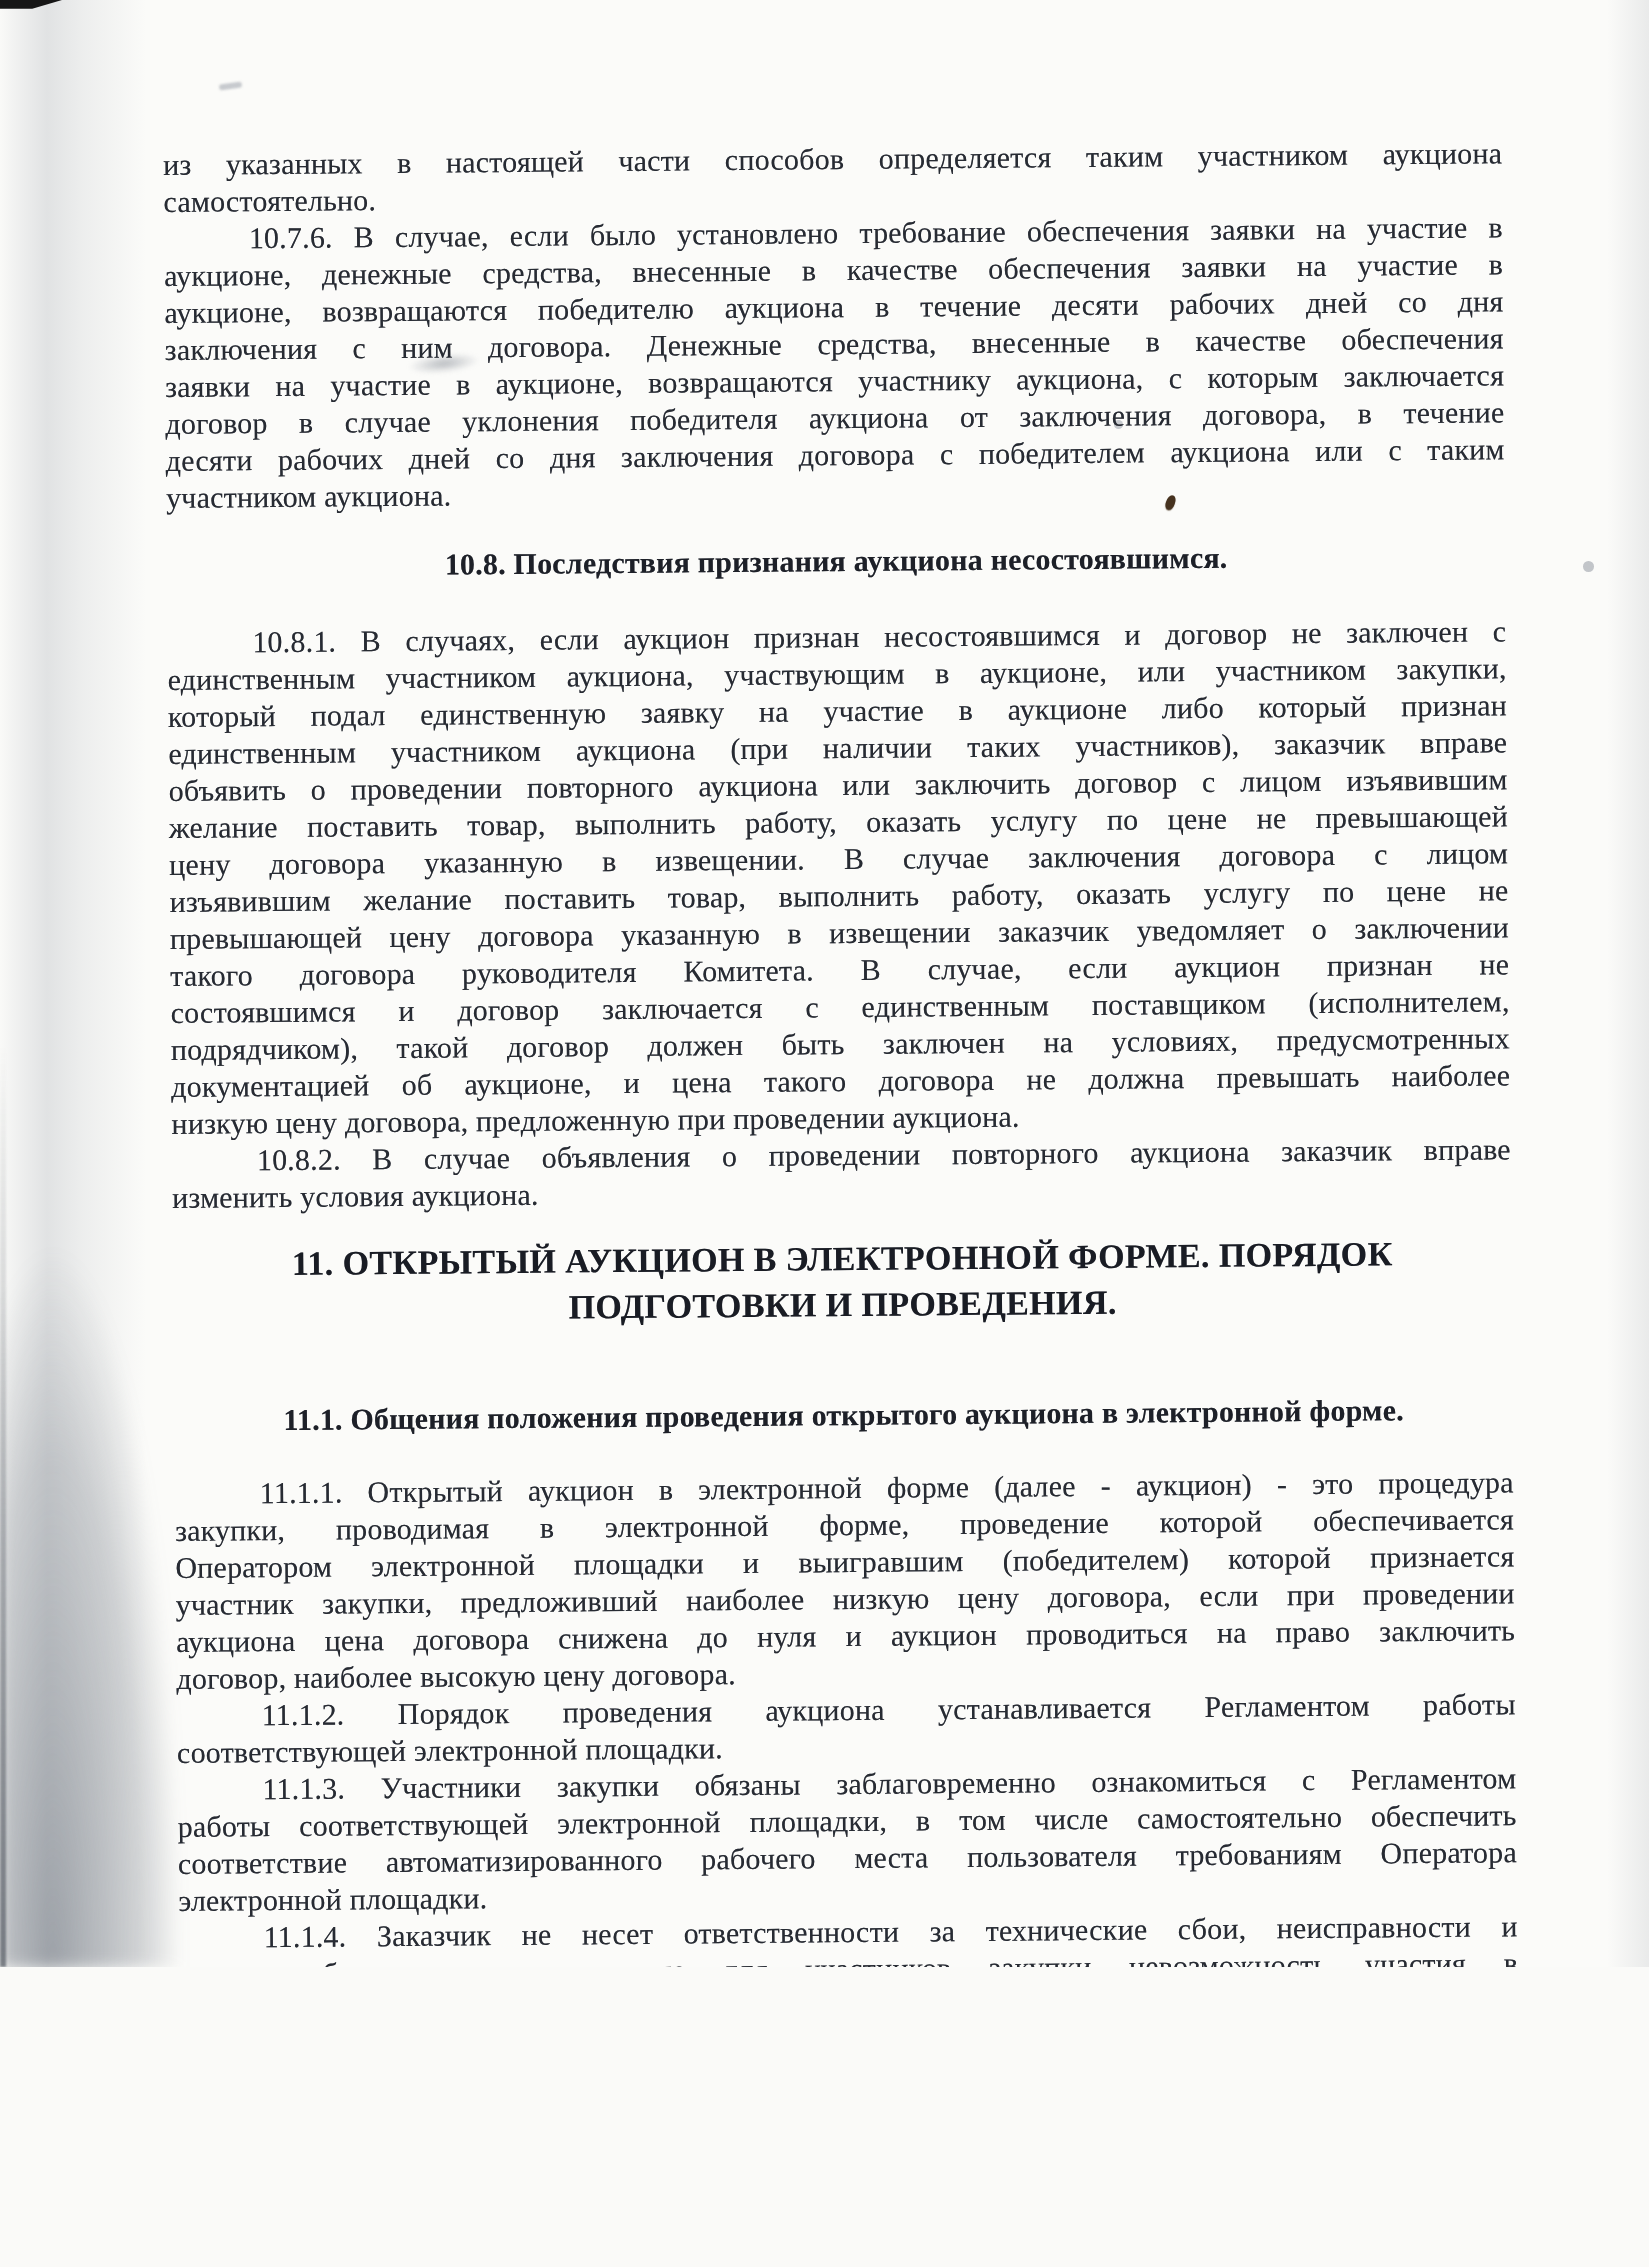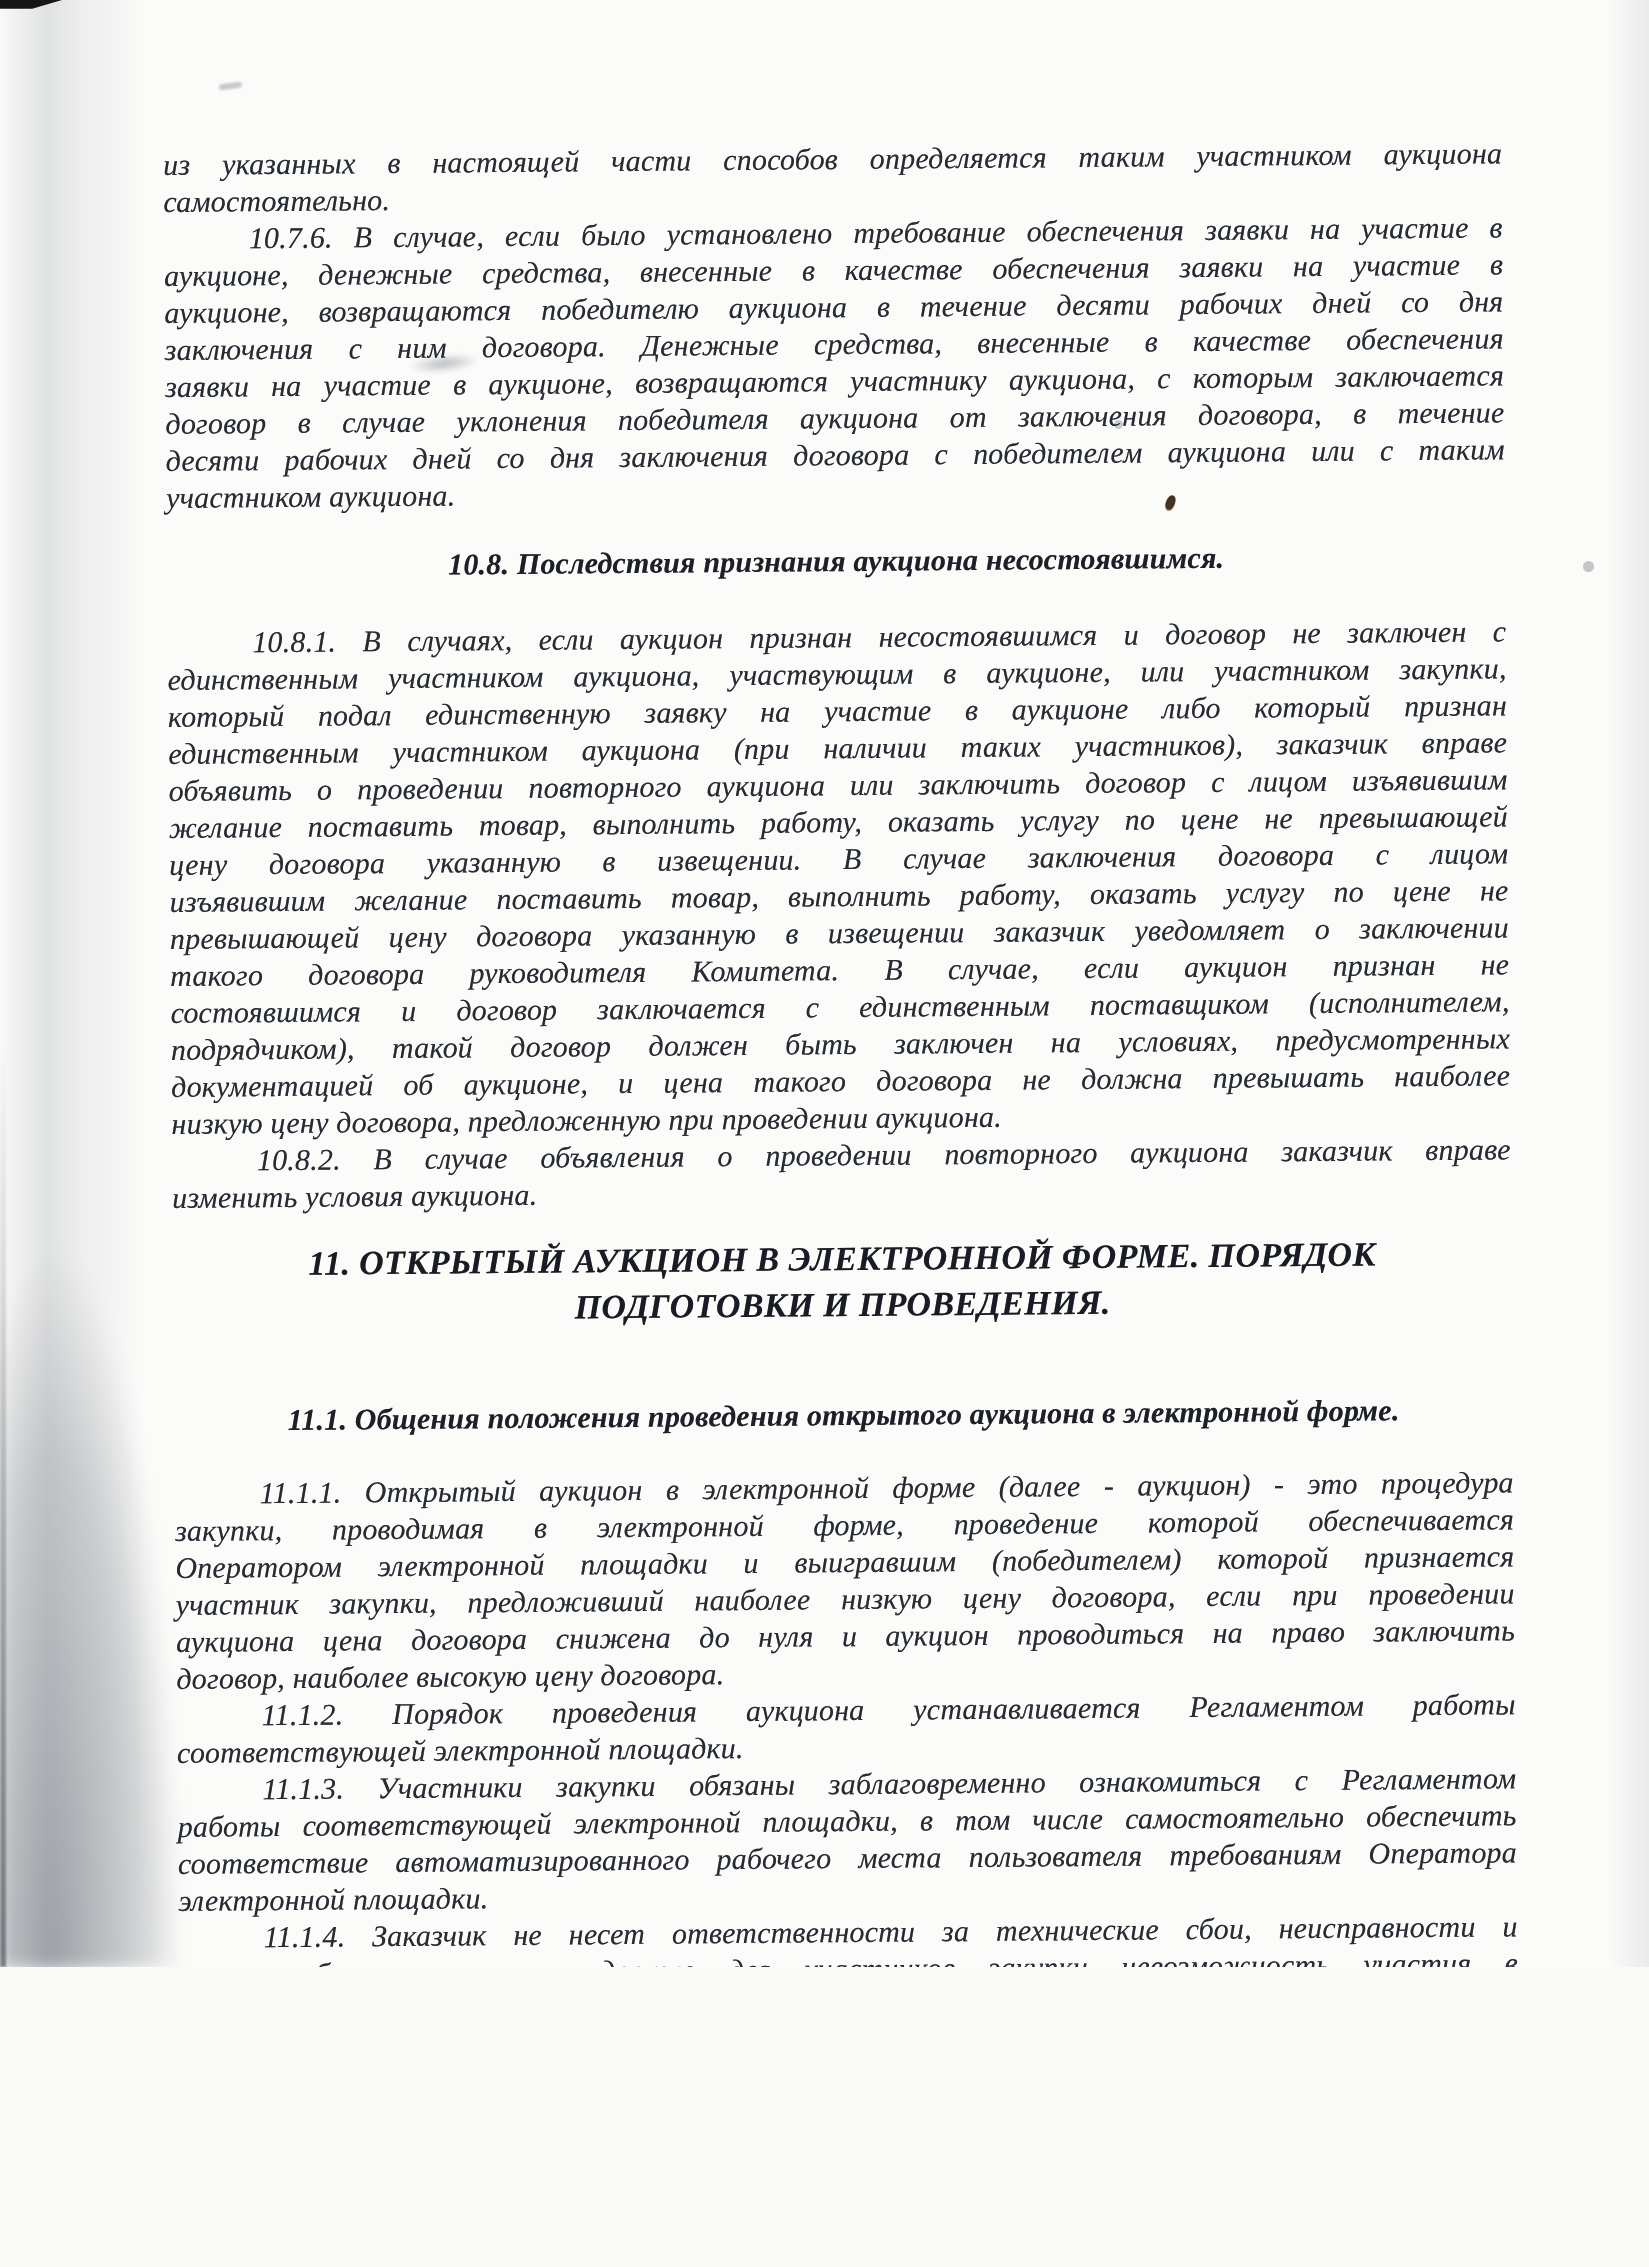--- a/index.html
+++ b/index.html
@@ -1,19 +1,19 @@
 <!DOCTYPE html>
 <html lang="ru"><head>
 <meta charset="utf-8">
 <title>Scanned document page 30</title>
 <style>
   html,body{margin:0;padding:0;}
   body{background:#fafaf8;width:1650px;height:2268px;overflow:hidden;}
   .page{position:relative;width:1650px;height:1967px;background:#fbfbf9;overflow:hidden;
-        font-family:"Liberation Serif","DejaVu Serif",serif;font-style:italic;}
+        font-family:"Liberation Serif","DejaVu Serif",serif;}
   
   .edge-left{position:absolute;left:0;top:0;bottom:0;width:165px;pointer-events:none;
     background:linear-gradient(to right,rgba(180,185,192,0.02) 0px,rgba(160,166,175,0.10) 13.6px,
       rgba(150,156,165,0.26) 47px,rgba(150,156,165,0.14) 82px,rgba(150,156,165,0) 146px);}
   .edge-left-strong{position:absolute;left:0;bottom:0;width:252px;height:1407px;pointer-events:none;
     background:radial-gradient(ellipse 165px 922px at 53px 100%,rgba(88,96,108,0.50),
       rgba(88,96,108,0.24) 55%,rgba(88,96,108,0) 78%);filter:blur(6.8px);}
   .edge-left-line{position:absolute;left:0;bottom:0;width:5.8px;height:922px;pointer-events:none;
     background:linear-gradient(to top,rgba(70,76,86,0.65),rgba(70,76,86,0));filter:blur(1px);}
   .edge-right{position:absolute;right:0;top:0;bottom:0;width:43px;pointer-events:none;

